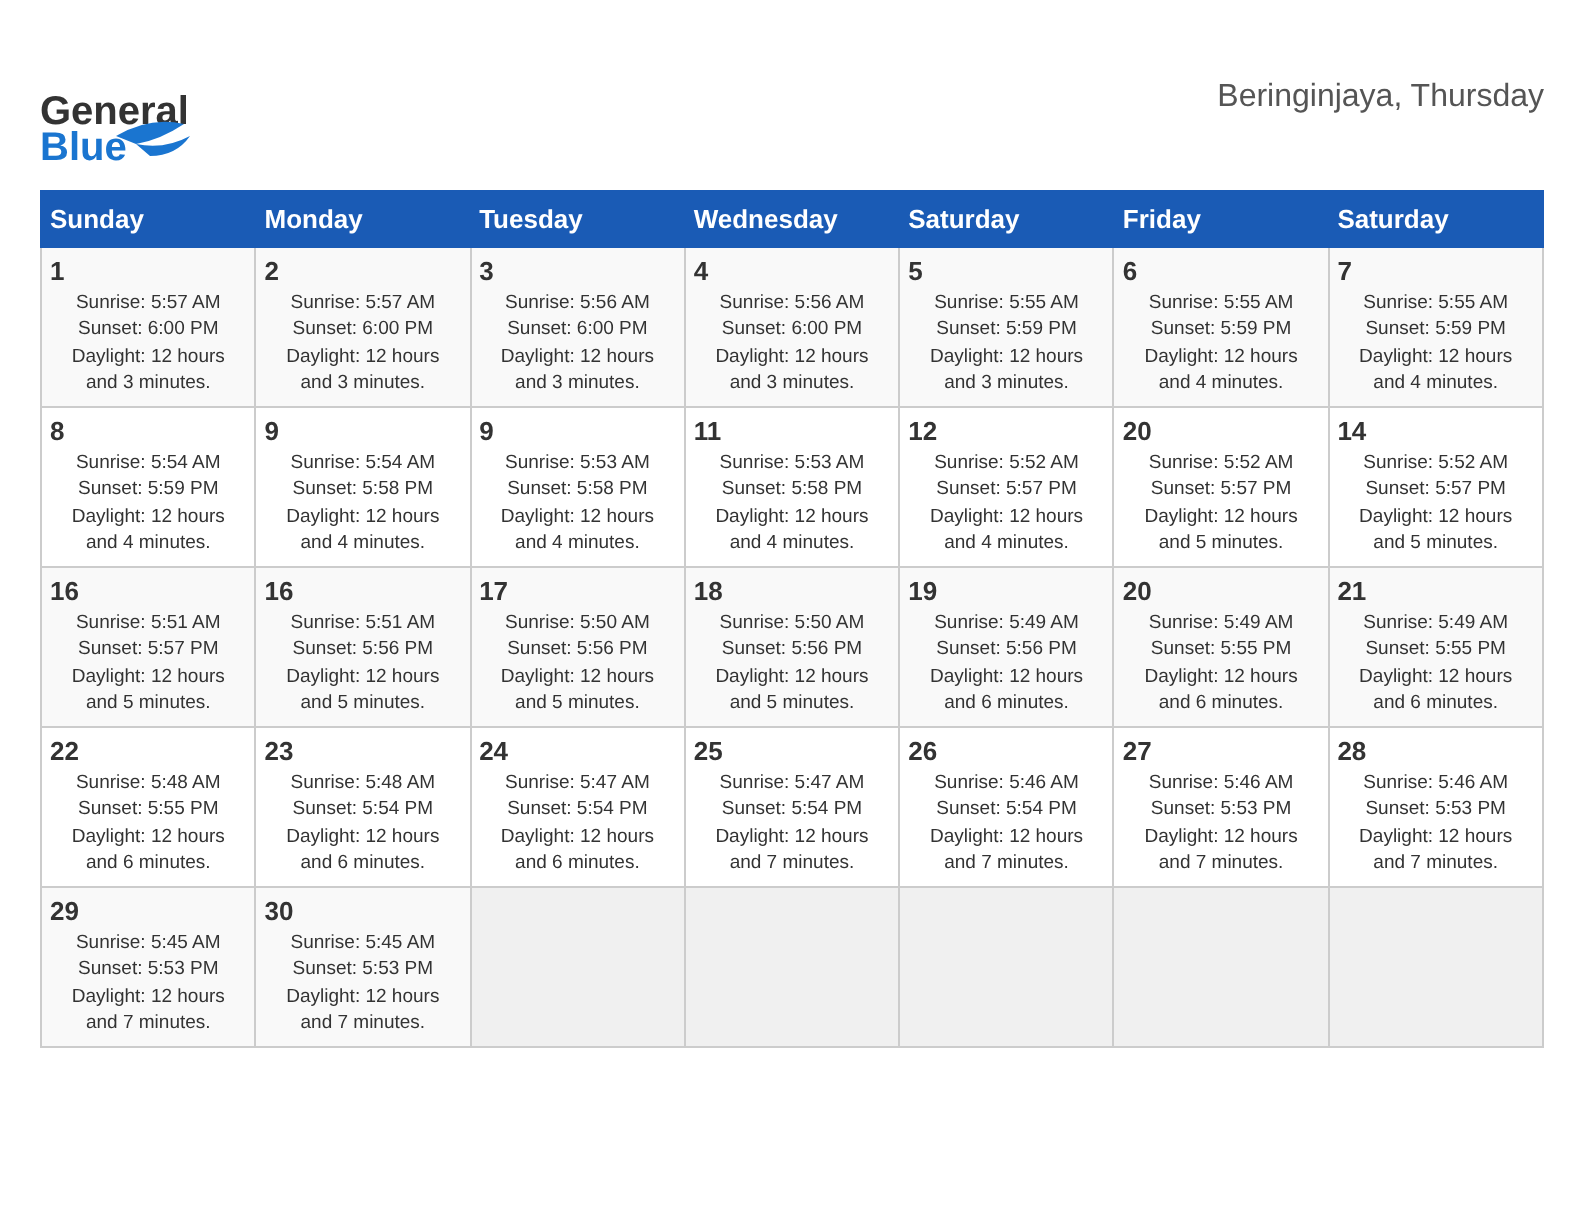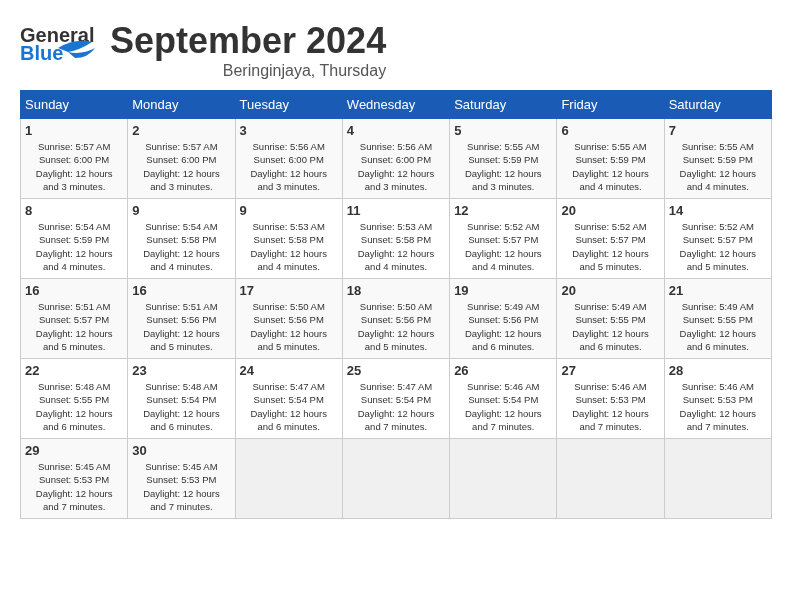--- a/index.html
+++ b/index.html
@@ -5,23 +5,24 @@
     * { box-sizing: border-box; margin: 0; padding: 0; }
     body {
       font-family: Arial, sans-serif;
       background: #fff;
       width: 792px;
       min-height: 612px;
       padding: 20px;
     }
     .header {
       display: flex;
-      justify-content: flex-start;
+      justify-content: space-between;
       align-items: flex-start;
       margin-bottom: 10px;
+      margin-top: 20px;
     }
     .logo {
       display: flex;
       flex-direction: column;
       align-items: flex-start;
     }
     .title-section {
       text-align: right;
     }
     .month-title {
@@ -36,21 +37,21 @@
     table {
       width: 100%;
       border-collapse: collapse;
       table-layout: fixed;
     }
     thead tr th {
       background-color: #1a5bb5;
       color: #fff;
       padding: 6px 4px;
       font-size: 13px;
-      font-weight: normal;
+      font-weight: bold;
       text-align: left;
       border: 1px solid #1a5bb5;
     }
     tbody tr td {
       vertical-align: top;
       padding: 4px 4px;
       font-size: 10px;
       color: #333;
       border: 1px solid #ccc;
       height: 80px;
@@ -83,21 +84,20 @@
     <svg width="90" height="45" viewBox="0 0 90 45">
 
       <text x="0" y="22" font-size="20" font-weight="bold" fill="#333" font-family="Arial">General</text>
 
       <path d="M38 28 Q55 18 72 22 Q60 30 48 32 Z" fill="#1a75d0"></path>
       <path d="M48 32 Q62 35 75 28 Q68 38 55 38 Z" fill="#1a75d0"></path>
       <text x="0" y="40" font-size="20" font-weight="bold" fill="#1a75d0" font-family="Arial">Blue</text>
     </svg>
   </div>
   <div class="title-section">
-    <div class="month-title">September 2024</div>
     <div class="location-title">Beringinjaya, Thursday</div>
   </div>
 </div>
 
 <table>
   <thead>
     <tr>
     <th>Sunday</th>
         <th>Monday</th>
         <th>Tuesday</th>

